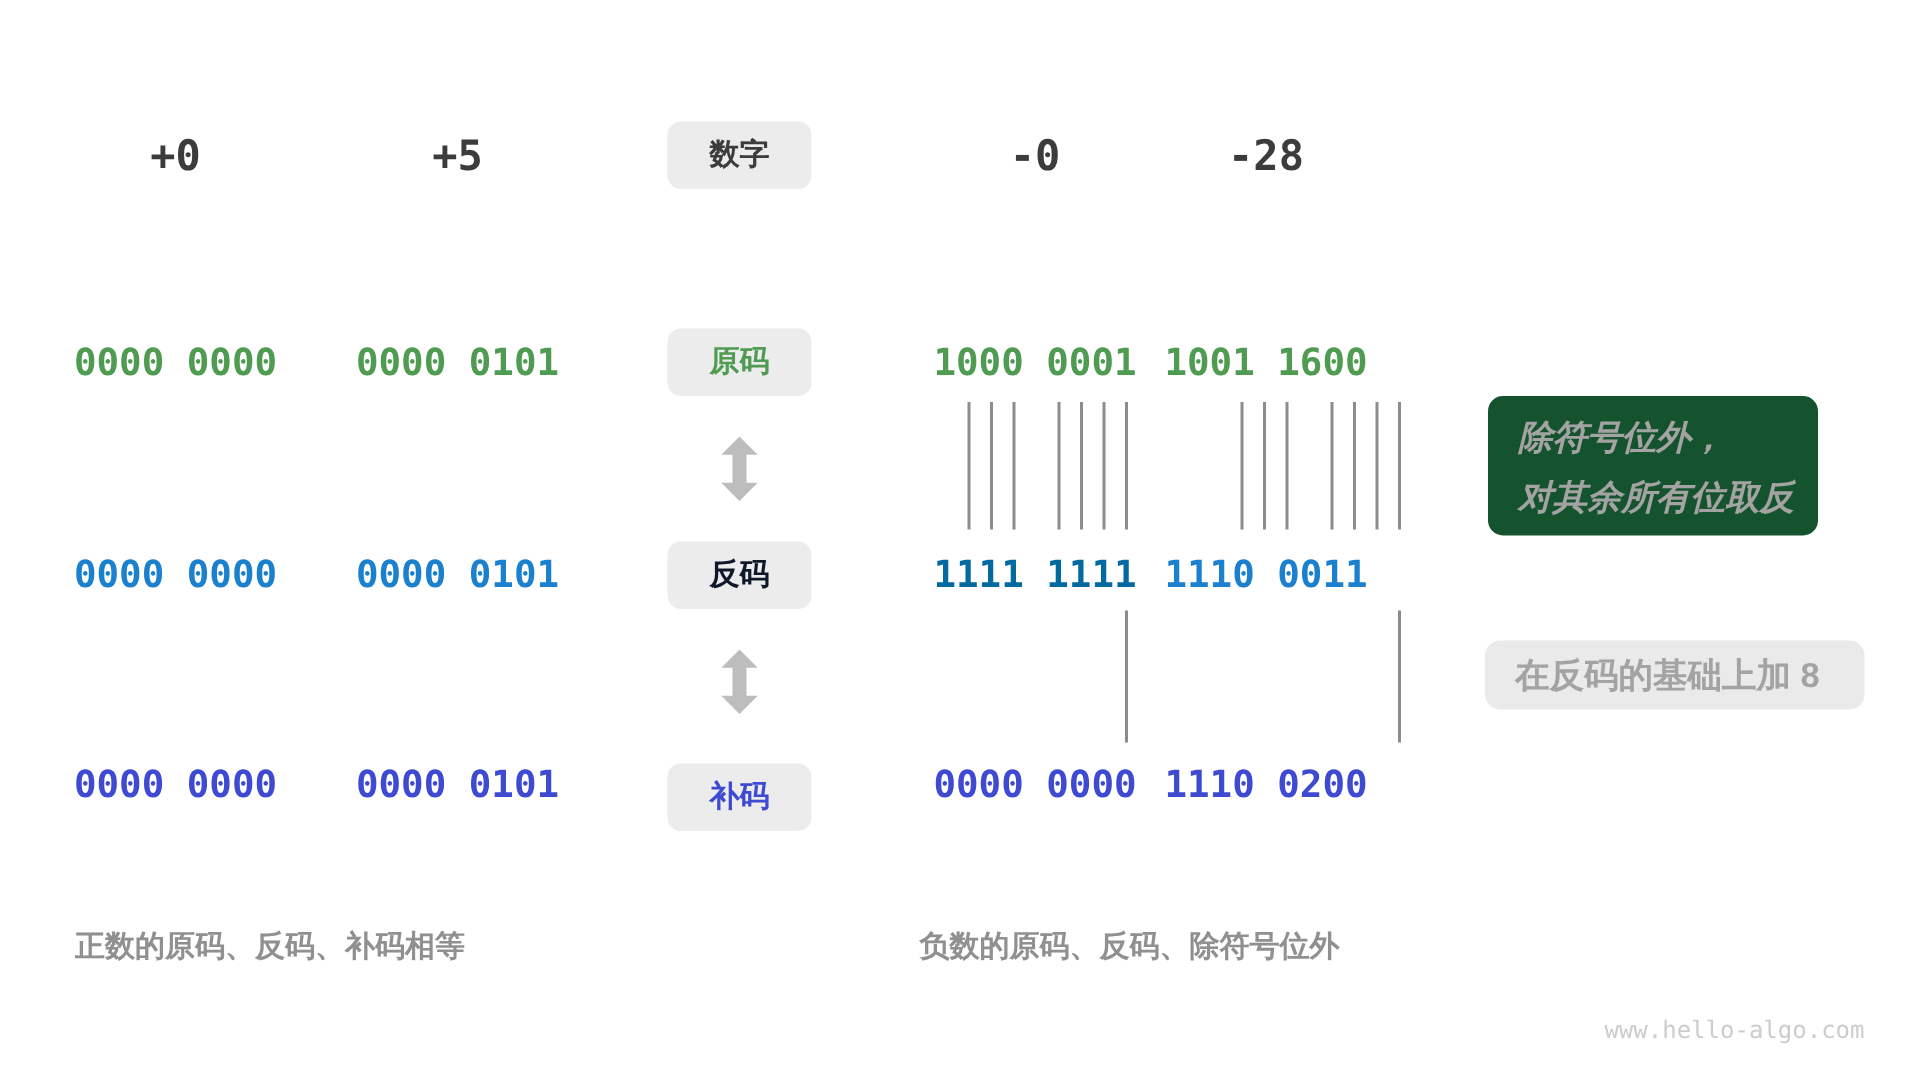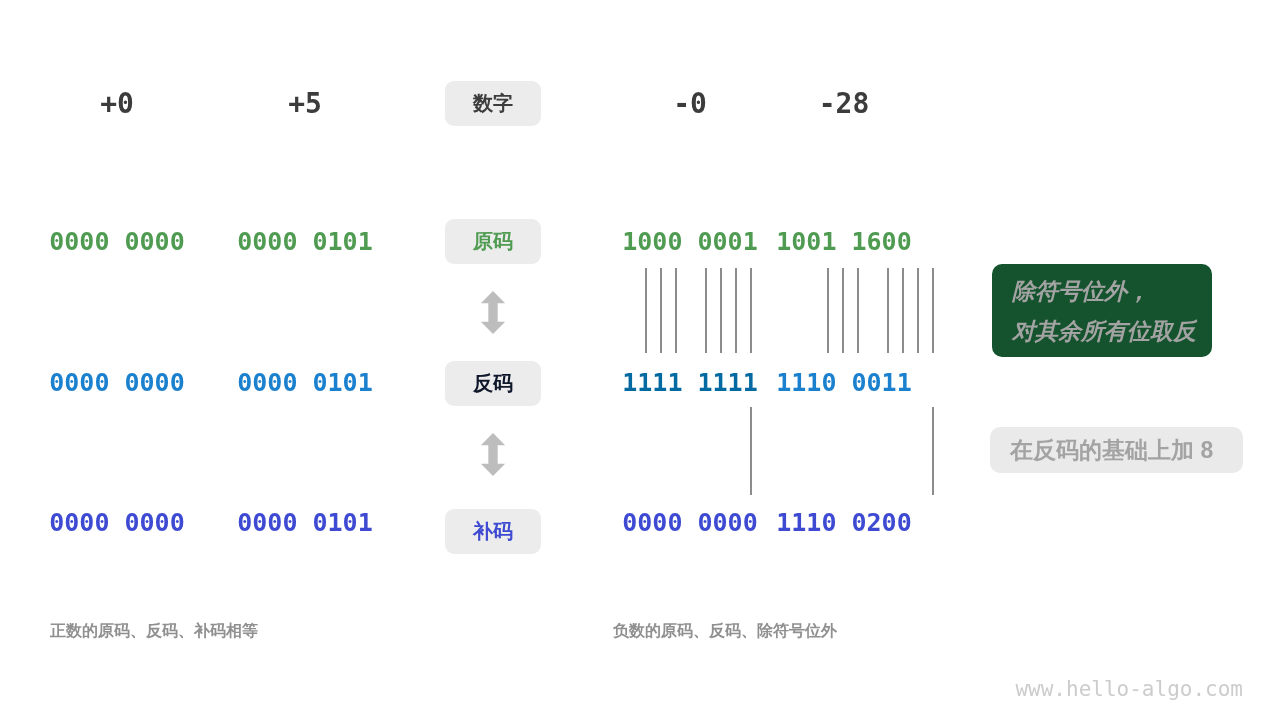--- a/index.html
+++ b/index.html
@@ -44,25 +44,25 @@
 
   .note {
     position:absolute; border-radius:10px;
     font-size:23px; font-weight:bold;
     display:flex; flex-direction:column; justify-content:center;
     padding-left:20px; box-sizing:border-box;
   }
   .note1 { left:992px; top:264px; width:220px; height:93px; line-height:40px; }
   .note2 { left:990px; top:427px; width:253px; height:46px; line-height:46px; }
 
-  .caption { position:absolute; top:616px; font-size:16px; font-weight:bold; line-height:30px; }
+  .caption { position:absolute; top:616px; font-size:20px; font-weight:bold; line-height:30px; }
   .cap-left { left:50px; }
   .cap-right { left:613px; }
 
-  .watermark { position:absolute; right:37px; top:677px; font-size:21px; }
+  .watermark { position:absolute; right:37px; top:677px; font-size:16px; }
 </style>
 </head>
 <body>
 
 <div id="canvas">
 
   <div class="cell c1 hval mono" style="color: rgb(60, 60, 60);">+0</div>
   <div class="cell c2 hval mono" style="color: rgb(60, 60, 60);">+5</div>
   <div class="cell c3 hval mono" style="color: rgb(60, 60, 60);">-0</div>
   <div class="cell c4 hval mono" style="color: rgb(60, 60, 60);">-28</div>

